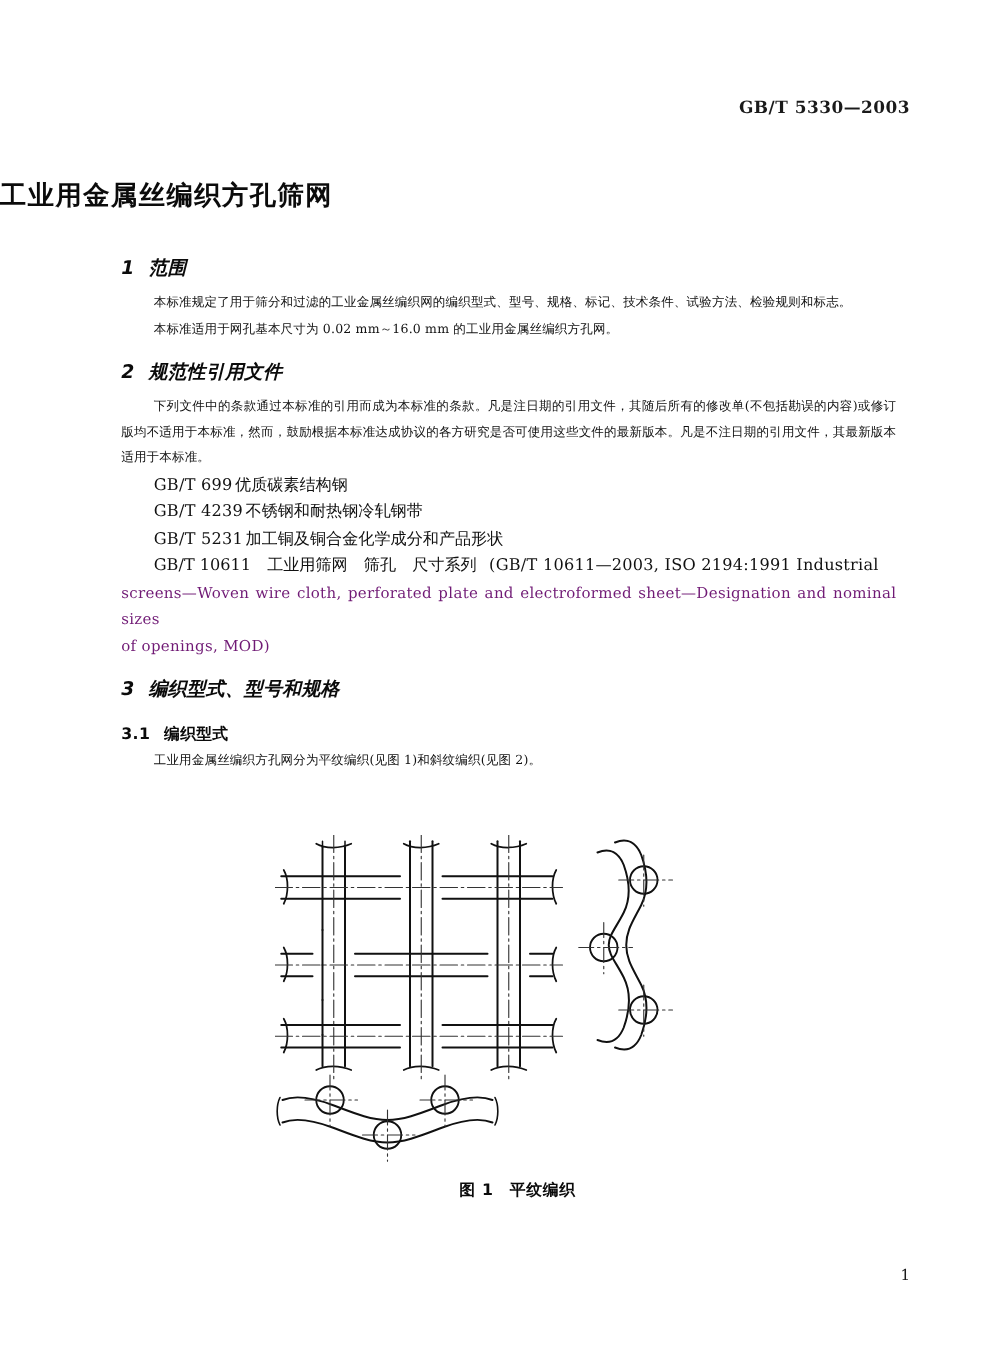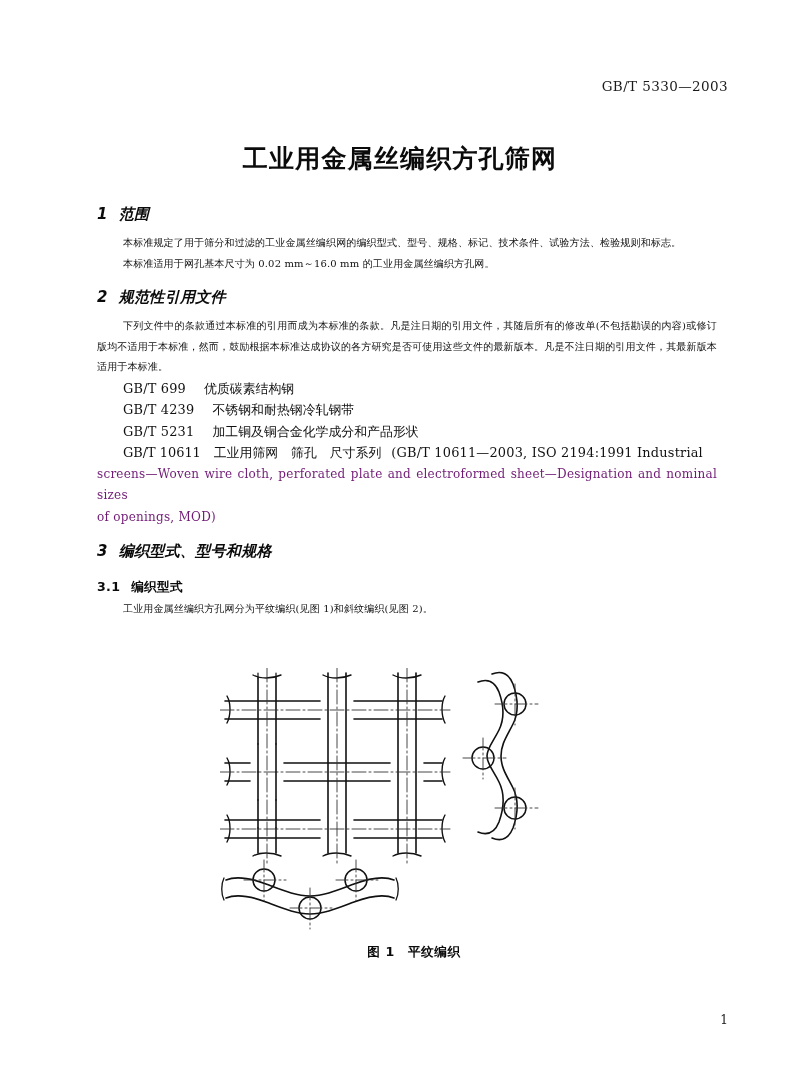--- a/index.html
+++ b/index.html
@@ -34,37 +34,37 @@
     line-height: 90px;
     user-select: none;
     z-index: 0;
   }
   
   .doc-header {
     position: absolute;
     top: 78px;
     right: 72px;
     font-family: "DejaVu Serif", "Liberation Serif", serif;
-    font-weight: normal;
+    font-weight: bold;
     font-size: 13.5px;
     letter-spacing: 0.4px;
     color: #1a1a1a;
     z-index: 3;
     margin-left: 45px;
   }
   
   .doc-title {
     position: absolute;
     top: 142px;
     left: 0;
     width: 800px;
-    text-align: center;
-    font-family: "DejaVu Sans", "Liberation Sans", sans-serif;
-    font-weight: bold;
-    font-size: 25px;
+    text-align: left;
+    font-family: "DejaVu Sans", "Liberation Sans", sans-serif;
+    font-weight: bold;
+    font-size: 21px;
     letter-spacing: 1.2px;
     color: #0b0b0b;
     z-index: 2;
   }
   
   .content {
     position: absolute;
     left: 97px;
     top: 205px;
     width: 620px;
@@ -111,21 +111,21 @@
     font-size: 12.9px;
     line-height: 21.5px;
     margin-left: 26px;
     color: #111111;
     white-space: nowrap;
   }
   .refs .ref-id {
     font-family: "DejaVu Serif", "Liberation Serif", serif;
     letter-spacing: 0.2px;
   }
-  .refs .ref-title { margin-left: 18px; }
+  .refs .ref-title { margin-left: 2px; }
   .en-block {
     font-family: "DejaVu Serif", "Liberation Serif", serif;
     font-size: 12px;
     line-height: 21.5px;
     color: #701a75;
     letter-spacing: 0.25px;
     text-align: justify;
     margin: 0;
   }
   .en-tail { margin: 0; }

